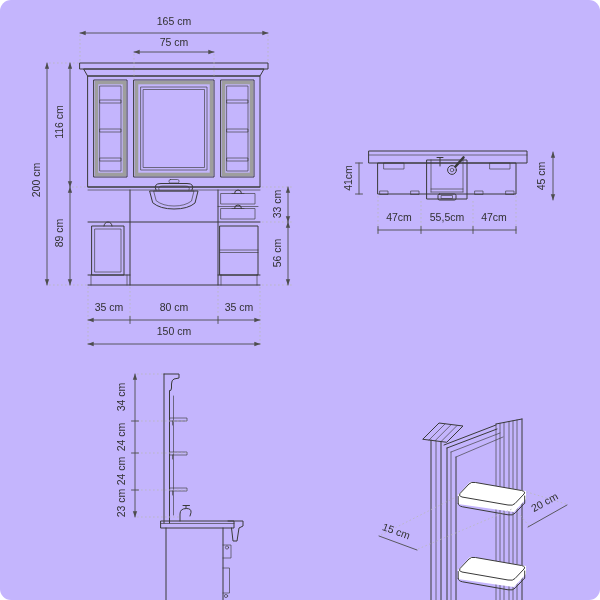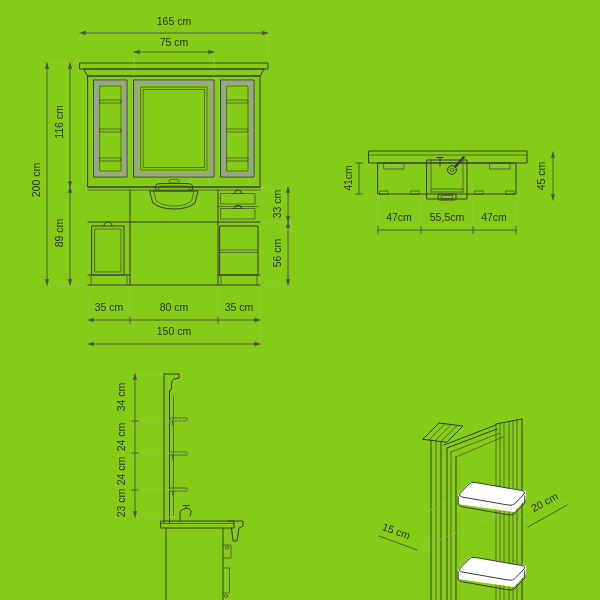--- a/index.html
+++ b/index.html
@@ -1,16 +1,16 @@
 <!DOCTYPE html>
 <html><head>
 <meta charset="utf-8">
 <style>
   html,body{margin:0;padding:0;background:#ffffff;}
-  .sheet{position:relative;width:600px;height:600px;background:#84cc16;overflow:hidden;}
+  .sheet{position:relative;width:600px;height:600px;background:#c4b5fd;overflow:hidden;border-radius:11px;}
   svg{display:block;}
   .s  {stroke:#3a3a3a;stroke-width:1;fill:none;stroke-linecap:round;stroke-linejoin:round;}
   .st {stroke:#3a3a3a;stroke-width:.65;fill:none;stroke-linecap:round;stroke-linejoin:round;}
   .band{stroke:#9e9e9e;stroke-width:3.6;fill:none;}
   .wf {fill:#ffffff;stroke:#3a3a3a;stroke-width:1;stroke-linejoin:round;}
   .wfo{fill:#ffffff;stroke:none;}
   .dim{stroke:#4d4d4d;stroke-width:.9;fill:none;stroke-linecap:round;}
   .dot{stroke:#b9b9b9;stroke-width:.8;fill:none;stroke-dasharray:1.6 2.4;}
   .lbl{font-family:"Liberation Sans",sans-serif;font-size:10.5px;fill:#303030;}
 </style>

